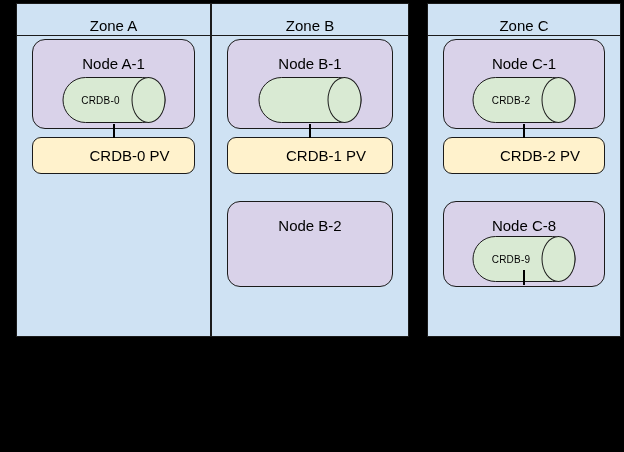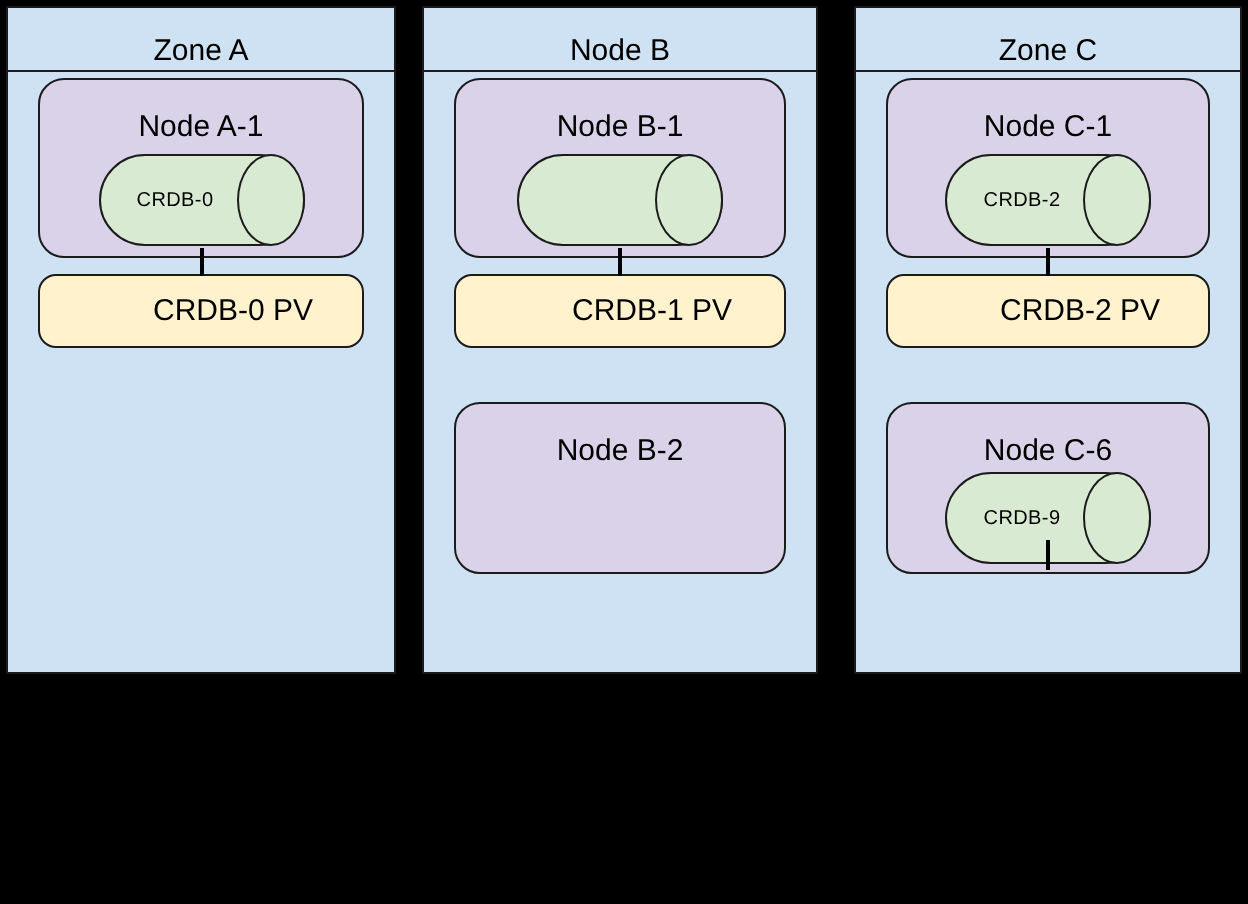--- a/index.html
+++ b/index.html
@@ -25,21 +25,21 @@
     background: var(--canvas-bg);
     overflow: hidden;
   }
   .zone {
     position: absolute;
     top: 3px;
     height: 334px;
     background: var(--zone-bg);
     border: 1px solid var(--outline);
   }
-  .zone-a { left: 3px;   width: 195px; }
+  .zone-a { left: 16px;   width: 195px; }
   .zone-b { left: 211px; width: 198px; }
   .zone-c { left: 427px; width: 194px; }
   .zone-title {
     position: absolute;
     left: 0; right: 0; top: 0;
     height: 32px;
     border-bottom: 1px solid var(--outline);
     text-align: center;
     font-size: 15px;
     padding-top: 14px;
@@ -130,21 +130,21 @@
         <span class="cyl-label">CRDB-0</span>
       </div>
     </div>
 
     <div class="connector connector-row1"></div>
 
     <div class="pv pv-row1">CRDB-0 PV</div>
   </section>
 
   <section class="zone zone-b">
-    <div class="zone-title">Node B</div>
+    <div class="zone-title">Zone B</div>
 
     <div class="node node-row1">
       <div class="node-label">Node B-1</div>
       <div class="cylinder">
         <div class="cyl-cap"></div>
       </div>
     </div>
 
     <div class="connector connector-row1"></div>
 
@@ -164,21 +164,21 @@
         <div class="cyl-cap"></div>
         <span class="cyl-label">CRDB-2</span>
       </div>
     </div>
 
     <div class="connector connector-row1"></div>
 
     <div class="pv pv-row1">CRDB-2 PV</div>
 
     <div class="node node-row2">
-      <div class="node-label">Node C-6</div>
+      <div class="node-label">Node C-8</div>
       <div class="cylinder" style="bottom:4px;">
         <div class="cyl-cap"></div>
         <span class="cyl-label">CRDB-9</span>
       </div>
     </div>
 
     <div class="connector connector-row2"></div>
 
   </section>
 

